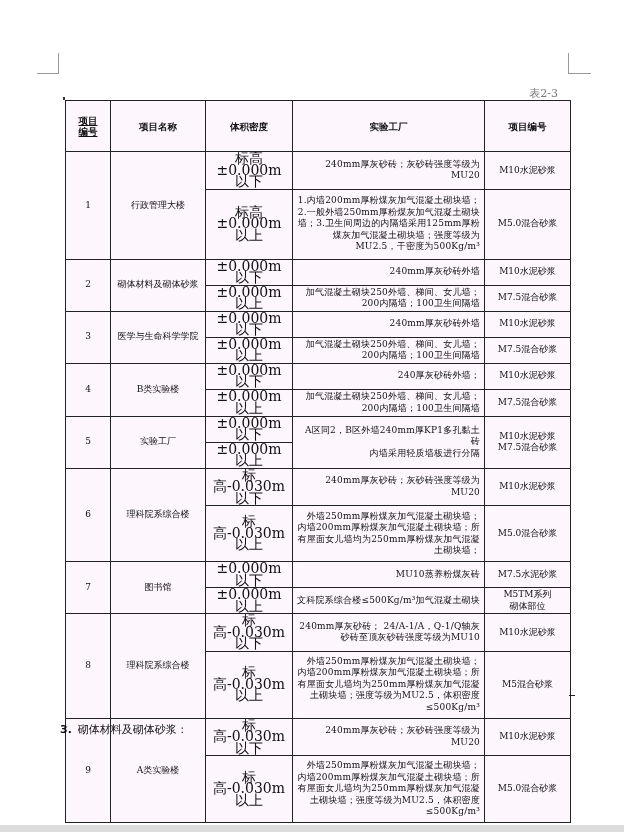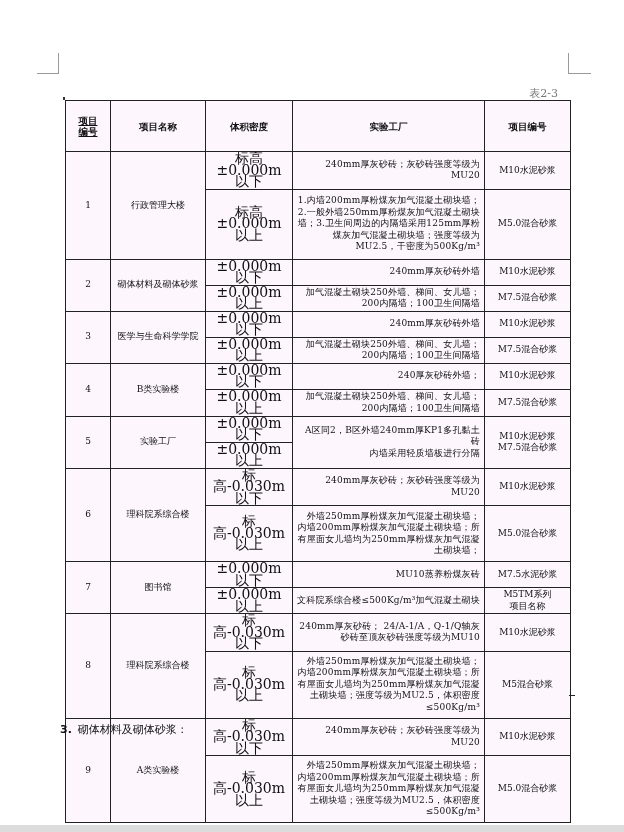--- a/index.html
+++ b/index.html
@@ -153,21 +153,21 @@
       <td class="c" rowspan="2">7</td>
       <td class="c" rowspan="2">图书馆</td>
       <td class="loc">±0.000m以下</td>
       <td class="mat">MU10蒸养粉煤灰砖</td>
       <td class="c">M7.5水泥砂浆</td>
     </tr>
     <tr style="height:26px">
       <td class="loc">±0.000m以上</td>
       <td class="mat">文科院系综合楼≤500Kg/m³加气混凝土砌块</td>
       <td class="c" style="white-space:pre-line;">M5TM系列
-项目名称</td>
+砌体部位</td>
     </tr>
 
     <tr style="height:27px">
       <td class="c" rowspan="2">8</td>
       <td class="c" rowspan="2">理科院系综合楼</td>
       <td class="loc">标高-0.030m以下</td>
       <td class="mat">240mm厚灰砂砖； 24/A-1/A，Q-1/Q轴灰砂砖至顶灰砂砖强度等级为MU10</td>
       <td class="c">M10水泥砂浆</td>
     </tr>
     <tr style="height:67px">

